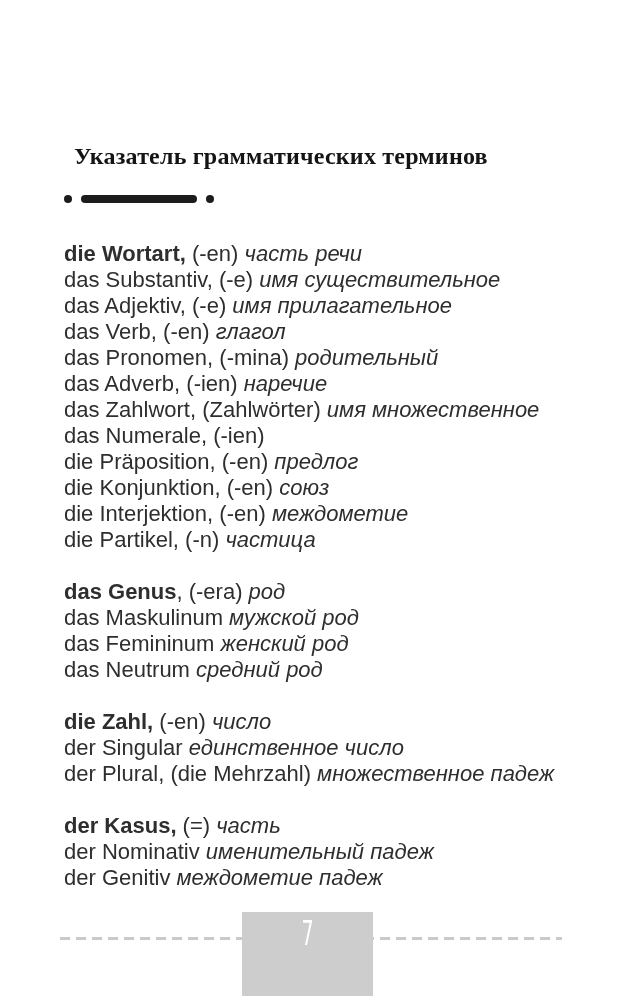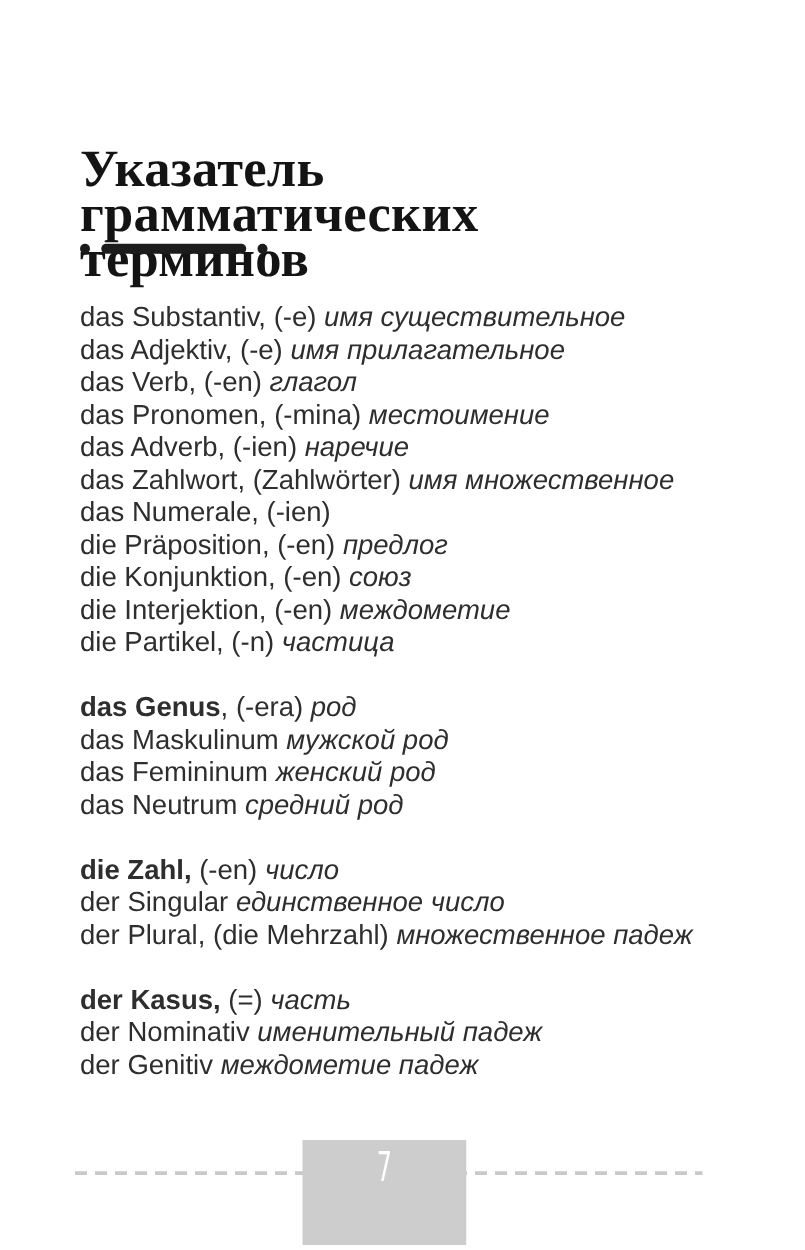--- a/index.html
+++ b/index.html
@@ -12,26 +12,26 @@
     width: 644px;
     height: 1000px;
     background: #ffffff;
     overflow: hidden;
     font-family: "Liberation Sans", sans-serif;
   }
   .title {
     position: absolute;
     left: 64px;
     top: 118px;
-    margin: 0;
+    margin: 10px;
     width: 480px;
     font-family: "Liberation Serif", serif;
     font-weight: bold;
-    font-size: 42px;
-    line-height: 36px;
+    font-size: 24px;
+    line-height: 56px;
     letter-spacing: 0.2px;
     color: #141414;
   }
   .ornament {
     position: absolute;
     left: 64px;
     top: 195px;
     display: flex;
     align-items: center;
   }
@@ -104,24 +104,25 @@
   <h1 class="title">Указатель грамматических терминов</h1>
 
   <div class="ornament">
     <span class="dot"></span>
     <span class="bar"></span>
     <span class="dot"></span>
   </div>
 
   <div class="entries">
     <div class="group">
+        <div class="entry-line"><span class="seg-b">die Wortart,</span><span class="seg-r"> (-en) </span><span class="seg-i">часть речи</span></div>
         <div class="entry-line"><span class="seg-r">das Substantiv, (-e) </span><span class="seg-i">имя существительное</span></div>
         <div class="entry-line"><span class="seg-r">das Adjektiv, (-e) </span><span class="seg-i">имя прилагательное</span></div>
         <div class="entry-line"><span class="seg-r">das Verb, (-en) </span><span class="seg-i">глагол</span></div>
-        <div class="entry-line"><span class="seg-r">das Pronomen, (-mina) </span><span class="seg-i">местоимение</span></div>
+        <div class="entry-line"><span class="seg-r">das Pronomen, (-mina) </span><span class="seg-i">родительный</span></div>
         <div class="entry-line"><span class="seg-r">das Adverb, (-ien) </span><span class="seg-i">наречие</span></div>
         <div class="entry-line"><span class="seg-r">das Zahlwort, (Zahlwörter) </span><span class="seg-i">имя множественное</span></div>
         <div class="entry-line"><span class="seg-r">das Numerale, (-ien)</span></div>
         <div class="entry-line"><span class="seg-r">die Präposition, (-en) </span><span class="seg-i">предлог</span></div>
         <div class="entry-line"><span class="seg-r">die Konjunktion, (-en) </span><span class="seg-i">союз</span></div>
         <div class="entry-line"><span class="seg-r">die Interjektion, (-en) </span><span class="seg-i">междометие</span></div>
         <div class="entry-line"><span class="seg-r">die Partikel, (-n) </span><span class="seg-i">частица</span></div>
       </div>
     <div class="group">
         <div class="entry-line"><span class="seg-b">das Genus</span><span class="seg-r">, (-era) </span><span class="seg-i">род</span></div>

